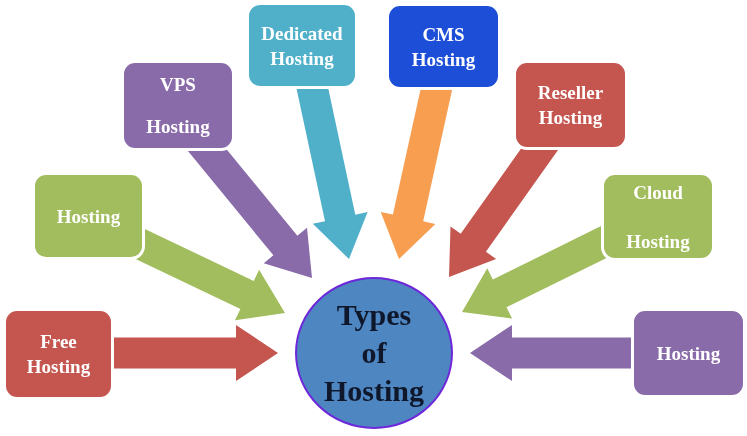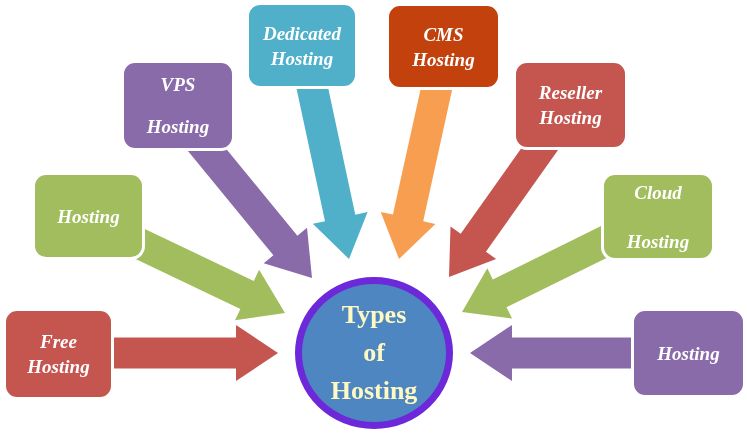--- a/index.html
+++ b/index.html
@@ -25,46 +25,45 @@
     border-radius: 14px;
     display: flex;
     flex-direction: column;
     align-items: center;
     justify-content: center;
     text-align: center;
     color: #ffffff;
     font-weight: bold;
     font-size: 19px;
     line-height: 25px;
-    font-style: italic;
   }
   #node-free        { left: 3px;   top: 308px; width: 111px; height: 92px; }
   #node-shared      { left: 32px;  top: 172px; width: 113px; height: 88px; }
   #node-vps         { left: 121px; top: 60px;  width: 114px; height: 91px; }
   #node-dedicated   { left: 246px; top: 2px;   width: 112px; height: 87px; }
   #node-cms         { left: 386px; top: 3px;   width: 115px; height: 87px; }
   #node-reseller    { left: 513px; top: 60px;  width: 115px; height: 90px; }
   #node-cloud       { left: 601px; top: 172px; width: 114px; height: 89px; }
   #node-colocation  { left: 631px; top: 308px; width: 115px; height: 90px; }
   .center-circle {
     position: absolute;
     z-index: 2;
     left: 295px; top: 277px;
     width: 158px; height: 152px;
     box-sizing: border-box;
-    border: 7px solid #6d28d9;
+    border: 2px solid #6d28d9;
     border-radius: 50%;
     display: flex;
     flex-direction: column;
     align-items: center;
     justify-content: center;
     text-align: center;
-    color: #fef9c3;
+    color: #0f172a;
     font-weight: bold;
-    font-size: 26px;
+    font-size: 30px;
     line-height: 38px;
   }
 </style>
 </head>
 <body>
 
 <div class="stage">
 
   <svg id="arrow-layer" viewBox="0 0 747 436" xmlns="http://www.w3.org/2000/svg">
       <polygon points="104.0,368.5 236.0,368.5 236.0,381.0 278.0,353.0 236.0,325.0 236.0,337.5 104.0,337.5" fill="#C4564F"></polygon>
@@ -89,21 +88,21 @@
   <div class="node" id="node-vps" style="background-color: rgb(138, 107, 170); gap: 17px;">
     <div>VPS</div>
     <div>Hosting</div>
   </div>
 
   <div class="node" id="node-dedicated" style="background-color: rgb(80, 176, 202);">
     <div>Dedicated</div>
     <div>Hosting</div>
   </div>
 
-  <div class="node" id="node-cms" style="background-color: #c2410c;">
+  <div class="node" id="node-cms" style="background-color: #1d4ed8;">
     <div>CMS</div>
     <div>Hosting</div>
   </div>
 
   <div class="node" id="node-reseller" style="background-color: rgb(196, 86, 79);">
     <div>Reseller</div>
     <div>Hosting</div>
   </div>
 
   <div class="node" id="node-cloud" style="background-color: rgb(162, 189, 93); gap: 24px;">

